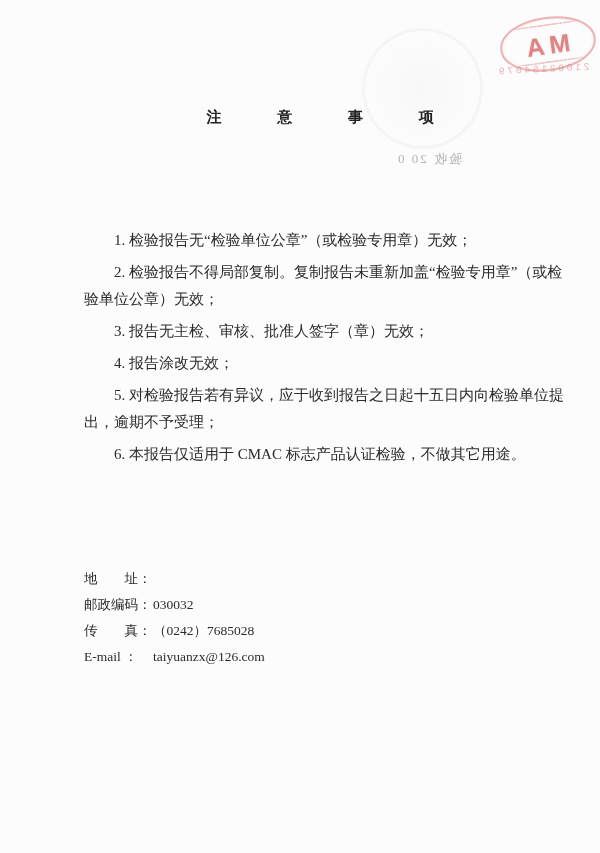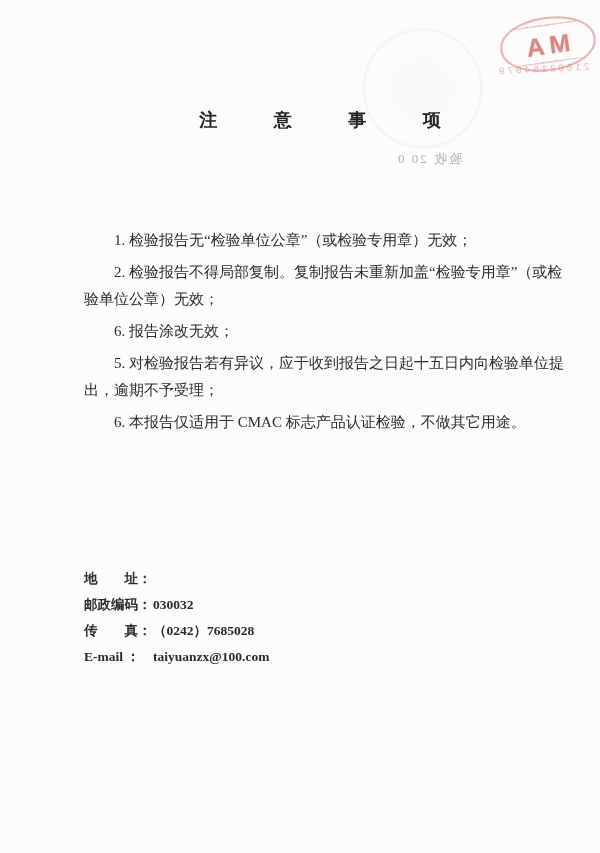--- a/index.html
+++ b/index.html
@@ -64,21 +64,21 @@
 
   
   .title {
     position: absolute;
     top: 108px; left: 0;
     width: 600px;
     box-sizing: border-box;
     padding-left: 66px;
     margin: 0;
     text-align: center;
-    font-size: 18px;
+    font-size: 15px;
     font-weight: 600;
     letter-spacing: 26px;
     color: #222;
     white-space: nowrap;
   }
 
   
   .bleed-text {
     position: absolute;
     top: 150px; left: 352px; width: 110px;
@@ -109,21 +109,20 @@
     position: absolute;
     top: 569px; left: 84px;
     font-size: 13.5px;
     color: #2b2b2b;
   }
   .contact .row {
     display: flex;
     line-height: 19px;
     margin-bottom: 7px;
     white-space: nowrap;
-    font-weight: bold;
   }
   .contact .label {
     display: inline-block;
     min-width: 69px;
   }
   .contact .value { display: inline-block; }
 </style>
 </head>
 <body>
 
@@ -138,36 +137,37 @@
   </div>
   <div class="stamp-serial">21002154079</div>
 
   <h1 class="title">注 意 事 项</h1>
 
   <div class="bleed-text">验收 20 0</div>
 
   <div class="notice-list">
     <p>1. 检验报告无“检验单位公章”（或检验专用章）无效；</p>
     <p>2. 检验报告不得局部复制。复制报告未重新加盖“检验专用章”（或检验单位公章）无效；</p>
-    <p>6. 报告涂改无效；</p>
+    <p>3. 报告无主检、审核、批准人签字（章）无效；</p>
+    <p>4. 报告涂改无效；</p>
     <p>5. 对检验报告若有异议，应于收到报告之日起十五日内向检验单位提出，逾期不予受理；</p>
     <p>6. 本报告仅适用于 CMAC 标志产品认证检验，不做其它用途。</p>
   </div>
 
   <div class="contact">
     <div class="row">
       <span class="label">地　　址：</span>
     </div>
     <div class="row">
       <span class="label">邮政编码：</span>
       <span class="value">030032</span>
     </div>
     <div class="row">
       <span class="label">传　　真：</span>
       <span class="value">（0242）7685028</span>
     </div>
     <div class="row">
       <span class="label">E-mail ：</span>
-      <span class="value">taiyuanzx@100.com</span>
+      <span class="value">taiyuanzx@126.com</span>
     </div>
   </div>
 
 </div>
 
 </body></html>

